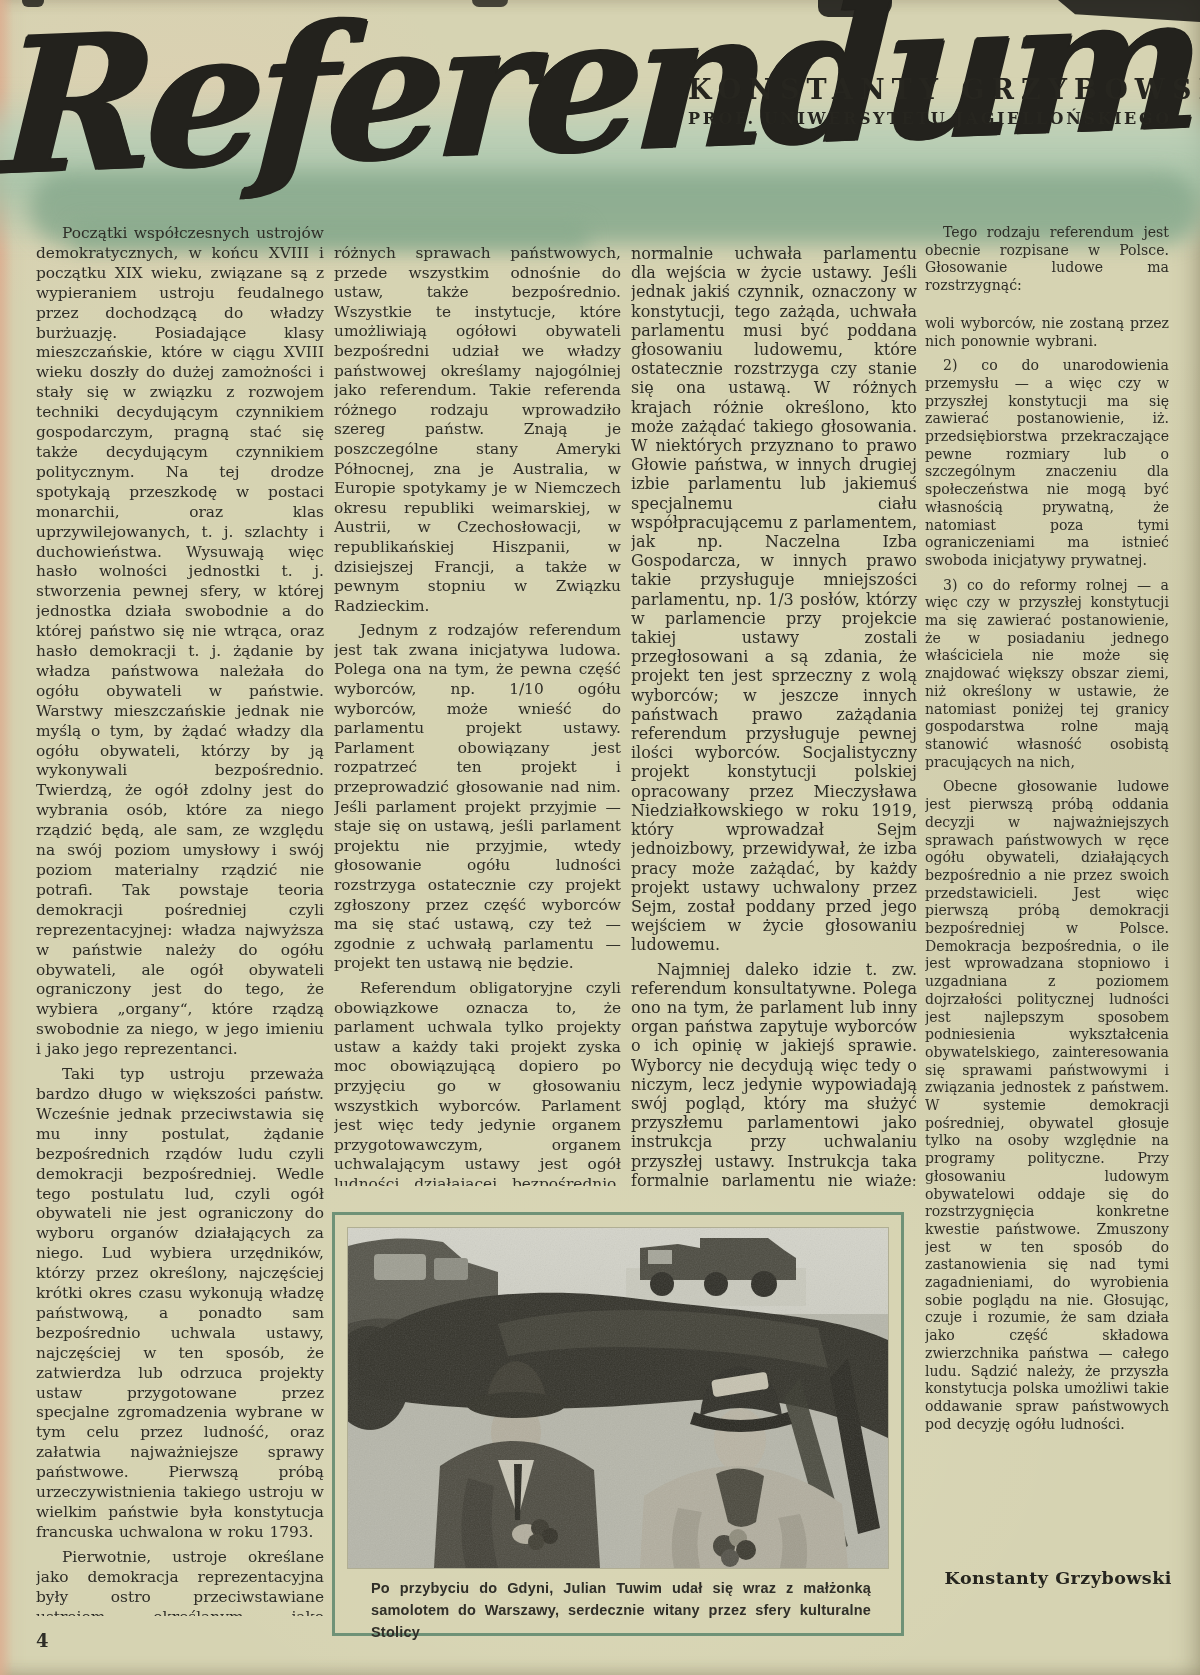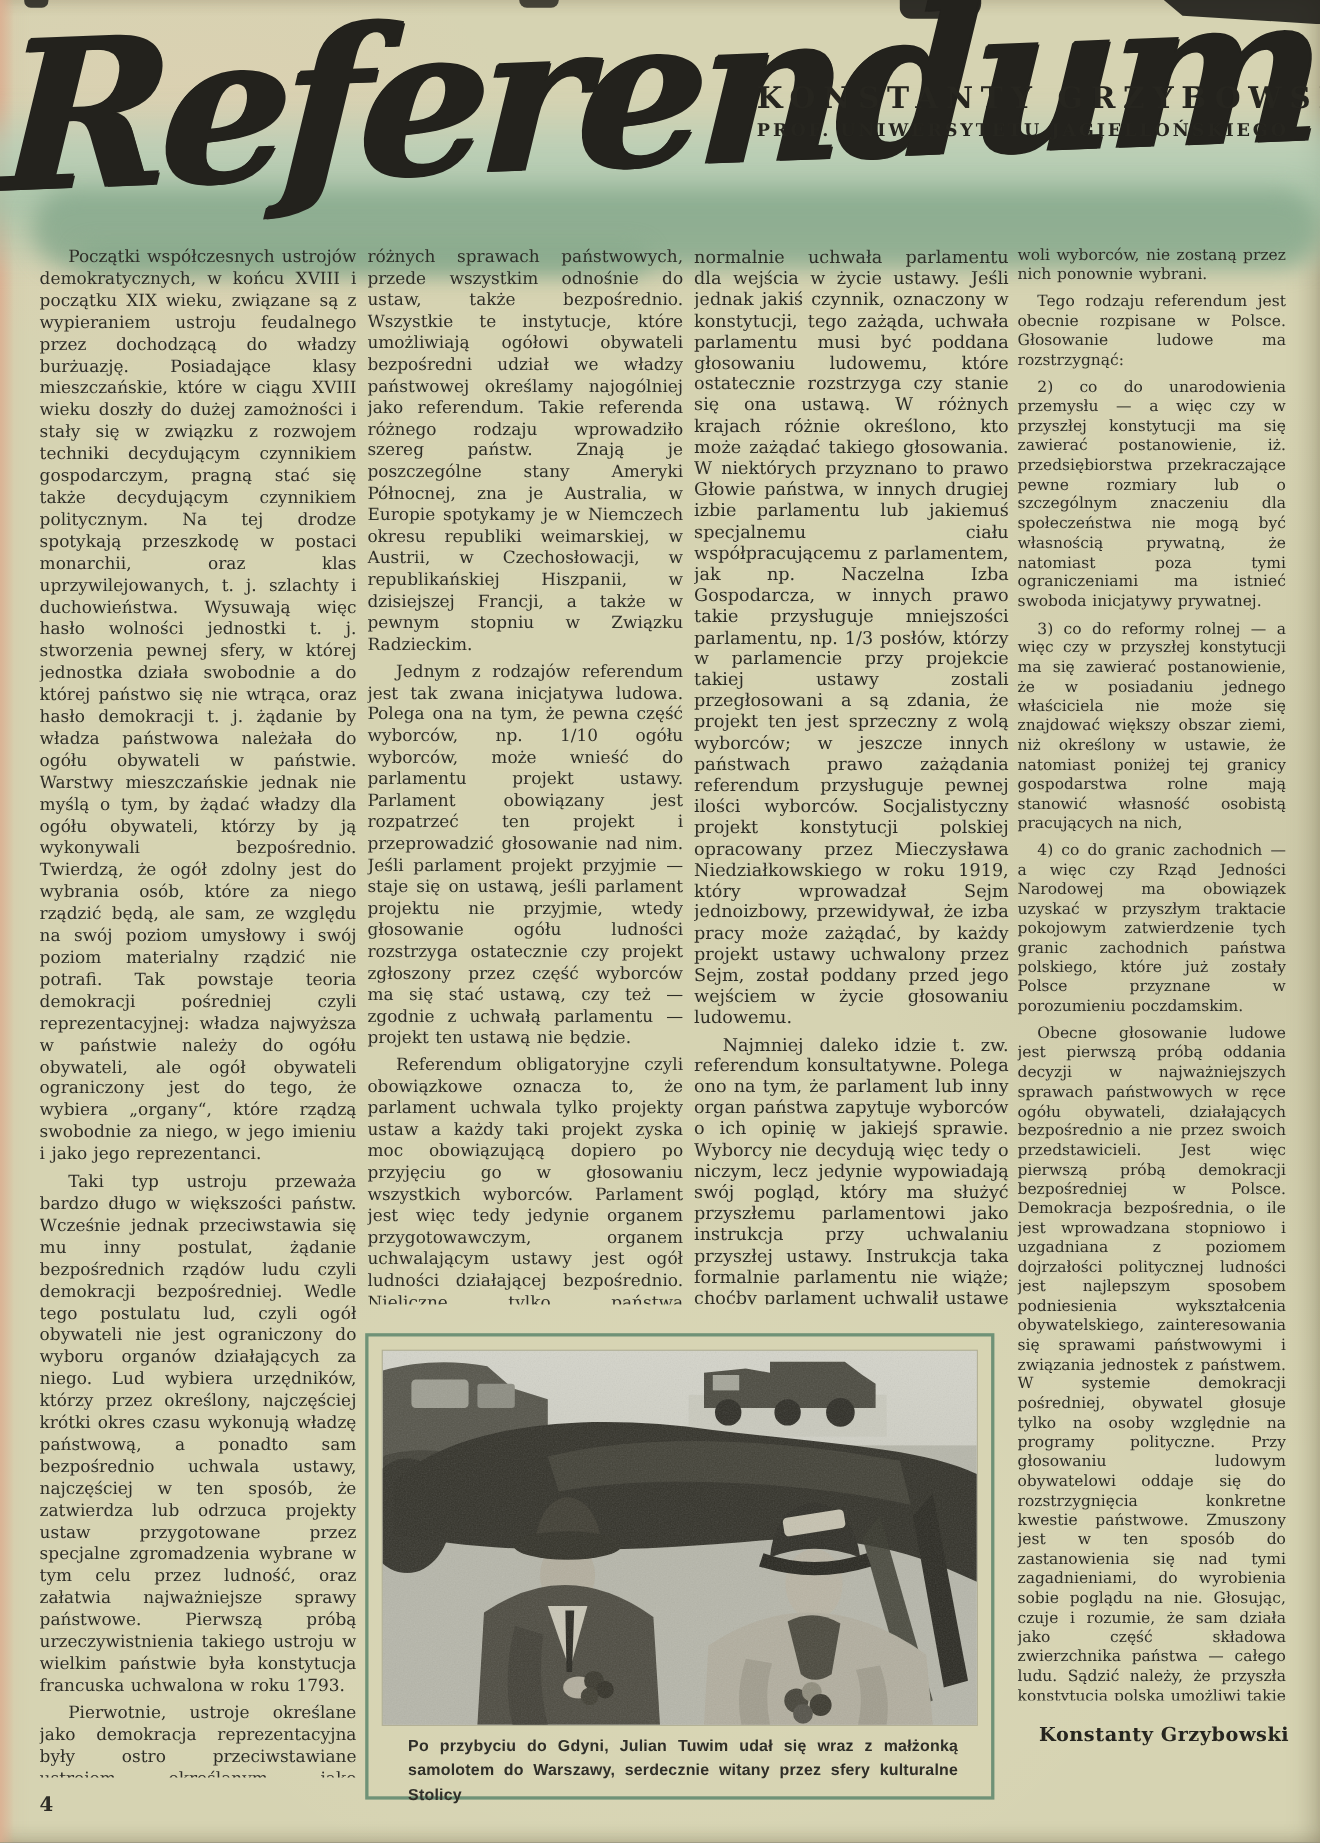--- a/index.html
+++ b/index.html
@@ -44,21 +44,21 @@
     text-shadow:2px 1px 0 #23221d, -1px 1px 0 #23221d, 1px -1px 0 #23221d;
     white-space:nowrap;
   }
   .author{position:absolute; left:688px; top:74px; color:#26251f; z-index:3;}
   .author .name{font-size:27px; font-weight:bold; letter-spacing:7px; white-space:nowrap;}
   .author .prof{font-size:16px; font-weight:bold; letter-spacing:2.6px; margin-top:4px; white-space:nowrap;}
   
   .col{position:absolute; top:224px; overflow:hidden; text-align:justify;}
   .col .para{margin:0 0 5px 0; text-indent:26px;
     hyphens:auto; -webkit-hyphens:auto; word-spacing:.06em;}
-  .col .para.cont{text-indent:0;}
+  .col .para.cont{text-indent:0;margin-top:20px;}
   .col1{left:36px;  width:288px; height:1392px; font-size:15.4px; line-height:19.9px;}
   .col2{left:334px; width:287px; height:962px;  font-size:15.4px; line-height:19.6px;}
   .col3{left:631px; width:286px; height:962px;  font-size:16px; line-height:19.2px;}
   .col4{left:925px; width:244px; height:1322px; font-size:14.1px; line-height:17.7px;}
   .col4 .para{margin-bottom:7px; text-indent:18px;}
   .signature{position:absolute; left:920px; top:1568px; width:252px; text-align:right;
     padding-right:8px; font-weight:bold; font-size:17.5px; letter-spacing:.5px; color:#26251f;}
   .page-number{position:absolute; left:36px; top:1630px; font-weight:bold; font-size:18px;}
   
   .photo-frame{position:absolute; left:332px; top:1212px; width:572px; height:424px;
@@ -101,25 +101,24 @@
   <div class="col col2">
       <p class="para cont">różnych sprawach państwowych, przede wszystkim odnośnie do ustaw, także bezpośrednio. Wszystkie te instytucje, które umożliwiają ogółowi obywateli bezpośredni udział we władzy państwowej określamy najogólniej jako referendum. Takie referenda różnego rodzaju wprowadziło szereg państw. Znają je poszczególne stany Ameryki Północnej, zna je Australia, w Europie spotykamy je w Niemczech okresu republiki weimarskiej, w Austrii, w Czechosłowacji, w republikańskiej Hiszpanii, w dzisiejszej Francji, a także w pewnym stopniu w Związku Radzieckim.</p>
       <p class="para">Jednym z rodzajów referendum jest tak zwana inicjatywa ludowa. Polega ona na tym, że pewna część wyborców, np. 1/10 ogółu wyborców, może wnieść do parlamentu projekt ustawy. Parlament obowiązany jest rozpatrzeć ten projekt i przeprowadzić głosowanie nad nim. Jeśli parlament projekt przyjmie — staje się on ustawą, jeśli parlament projektu nie przyjmie, wtedy głosowanie ogółu ludności rozstrzyga ostatecznie czy projekt zgłoszony przez część wyborców ma się stać ustawą, czy też — zgodnie z uchwałą parlamentu — projekt ten ustawą nie będzie.</p>
       <p class="para">Referendum obligatoryjne czyli obowiązkowe oznacza to, że parlament uchwala tylko projekty ustaw a każdy taki projekt zyska moc obowiązującą dopiero po przyjęciu go w głosowaniu wszystkich wyborców. Parlament jest więc tedy jedynie organem przygotowawczym, organem uchwalającym ustawy jest ogół ludności działającej bezpośrednio. Nieliczne tylko państwa wprowadziły w pełni referendum obligatoryjne.</p>
     </div>
   <div class="col col3">
       <p class="para cont">normalnie uchwała parlamentu dla wejścia w życie ustawy. Jeśli jednak jakiś czynnik, oznaczony w konstytucji, tego zażąda, uchwała parlamentu musi być poddana głosowaniu ludowemu, które ostatecznie rozstrzyga czy stanie się ona ustawą. W różnych krajach różnie określono, kto może zażądać takiego głosowania. W niektórych przyznano to prawo Głowie państwa, w innych drugiej izbie parlamentu lub jakiemuś specjalnemu ciału współpracującemu z parlamentem, jak np. Naczelna Izba Gospodarcza, w innych prawo takie przysługuje mniejszości parlamentu, np. 1/3 posłów, którzy w parlamencie przy projekcie takiej ustawy zostali przegłosowani a są zdania, że projekt ten jest sprzeczny z wolą wyborców; w jeszcze innych państwach prawo zażądania referendum przysługuje pewnej ilości wyborców. Socjalistyczny projekt konstytucji polskiej opracowany przez Mieczysława Niedziałkowskiego w roku 1919, który wprowadzał Sejm jednoizbowy, przewidywał, że izba pracy może zażądać, by każdy projekt ustawy uchwalony przez Sejm, został poddany przed jego wejściem w życie głosowaniu ludowemu.</p>
       <p class="para">Najmniej daleko idzie t. zw. referendum konsultatywne. Polega ono na tym, że parlament lub inny organ państwa zapytuje wyborców o ich opinię w jakiejś sprawie. Wyborcy nie decydują więc tedy o niczym, lecz jedynie wypowiadają swój pogląd, który ma służyć przyszłemu parlamentowi jako instrukcja przy uchwalaniu przyszłej ustawy. Instrukcja taka formalnie parlamentu nie wiąże; choćby parlament uchwalił ustawę sprzeczną ze stanowiskiem, jakie ludność zajęła w głosowaniu ludowym, ustawa będzie ważna. Faktycznie jednak parlament stosuje się do wyniku takiego referendum konsultatywnego, członkowie jego wiedzą bowiem dobrze, że jeżeli będą działali wbrew</p>
     </div>
   <div class="col col4">
+      <p class="para">Tego rodzaju referendum jest obecnie rozpisane w Polsce. Głosowanie ludowe ma rozstrzygnąć:</p>
       <p class="para cont">woli wyborców, nie zostaną przez nich ponownie wybrani.</p>
-      <p class="para">Tego rodzaju referendum jest obecnie rozpisane w Polsce. Głosowanie ludowe ma rozstrzygnąć:</p>
       <p class="para">2) co do unarodowienia przemysłu — a więc czy w przyszłej konstytucji ma się zawierać postanowienie, iż. przedsiębiorstwa przekraczające pewne rozmiary lub o szczególnym znaczeniu dla społeczeństwa nie mogą być własnością prywatną, że natomiast poza tymi ograniczeniami ma istnieć swoboda inicjatywy prywatnej.</p>
       <p class="para">3) co do reformy rolnej — a więc czy w przyszłej konstytucji ma się zawierać postanowienie, że w posiadaniu jednego właściciela nie może się znajdować większy obszar ziemi, niż określony w ustawie, że natomiast poniżej tej granicy gospodarstwa rolne mają stanowić własność osobistą pracujących na nich,</p>
-      <p class="para">4) co do granic zachodnich — a więc czy Rząd Jedności Narodowej ma obowiązek uzyskać w przyszłym traktacie pokojowym zatwierdzenie tych granic zachodnich państwa polskiego, które już zostały Polsce przyznane w porozumieniu poczdamskim.</p>
       <p class="para">Obecne głosowanie ludowe jest pierwszą próbą oddania decyzji w najważniejszych sprawach państwowych w ręce ogółu obywateli, działających bezpośrednio a nie przez swoich przedstawicieli. Jest więc pierwszą próbą demokracji bezpośredniej w Polsce. Demokracja bezpośrednia, o ile jest wprowadzana stopniowo i uzgadniana z poziomem dojrzałości politycznej ludności jest najlepszym sposobem podniesienia wykształcenia obywatelskiego, zainteresowania się sprawami państwowymi i związania jednostek z państwem. W systemie demokracji pośredniej, obywatel głosuje tylko na osoby względnie na programy polityczne. Przy głosowaniu ludowym obywatelowi oddaje się do rozstrzygnięcia konkretne kwestie państwowe. Zmuszony jest w ten sposób do zastanowienia się nad tymi zagadnieniami, do wyrobienia sobie poglądu na nie. Głosując, czuje i rozumie, że sam działa jako część składowa zwierzchnika państwa — całego ludu. Sądzić należy, że przyszła konstytucja polska umożliwi takie oddawanie spraw państwowych pod decyzję ogółu ludności.</p>
     </div>
 
   <div class="photo-frame">
     <div class="photo-img">
       <svg viewBox="0 0 540 340" preserveAspectRatio="none">
         <defs>
           <filter id="grain" x="0" y="0" width="100%" height="100%">
             <feTurbulence type="fractalNoise" baseFrequency="0.8" numOctaves="2" stitchTiles="stitch"></feTurbulence>
             <feColorMatrix type="saturate" values="0"></feColorMatrix>

